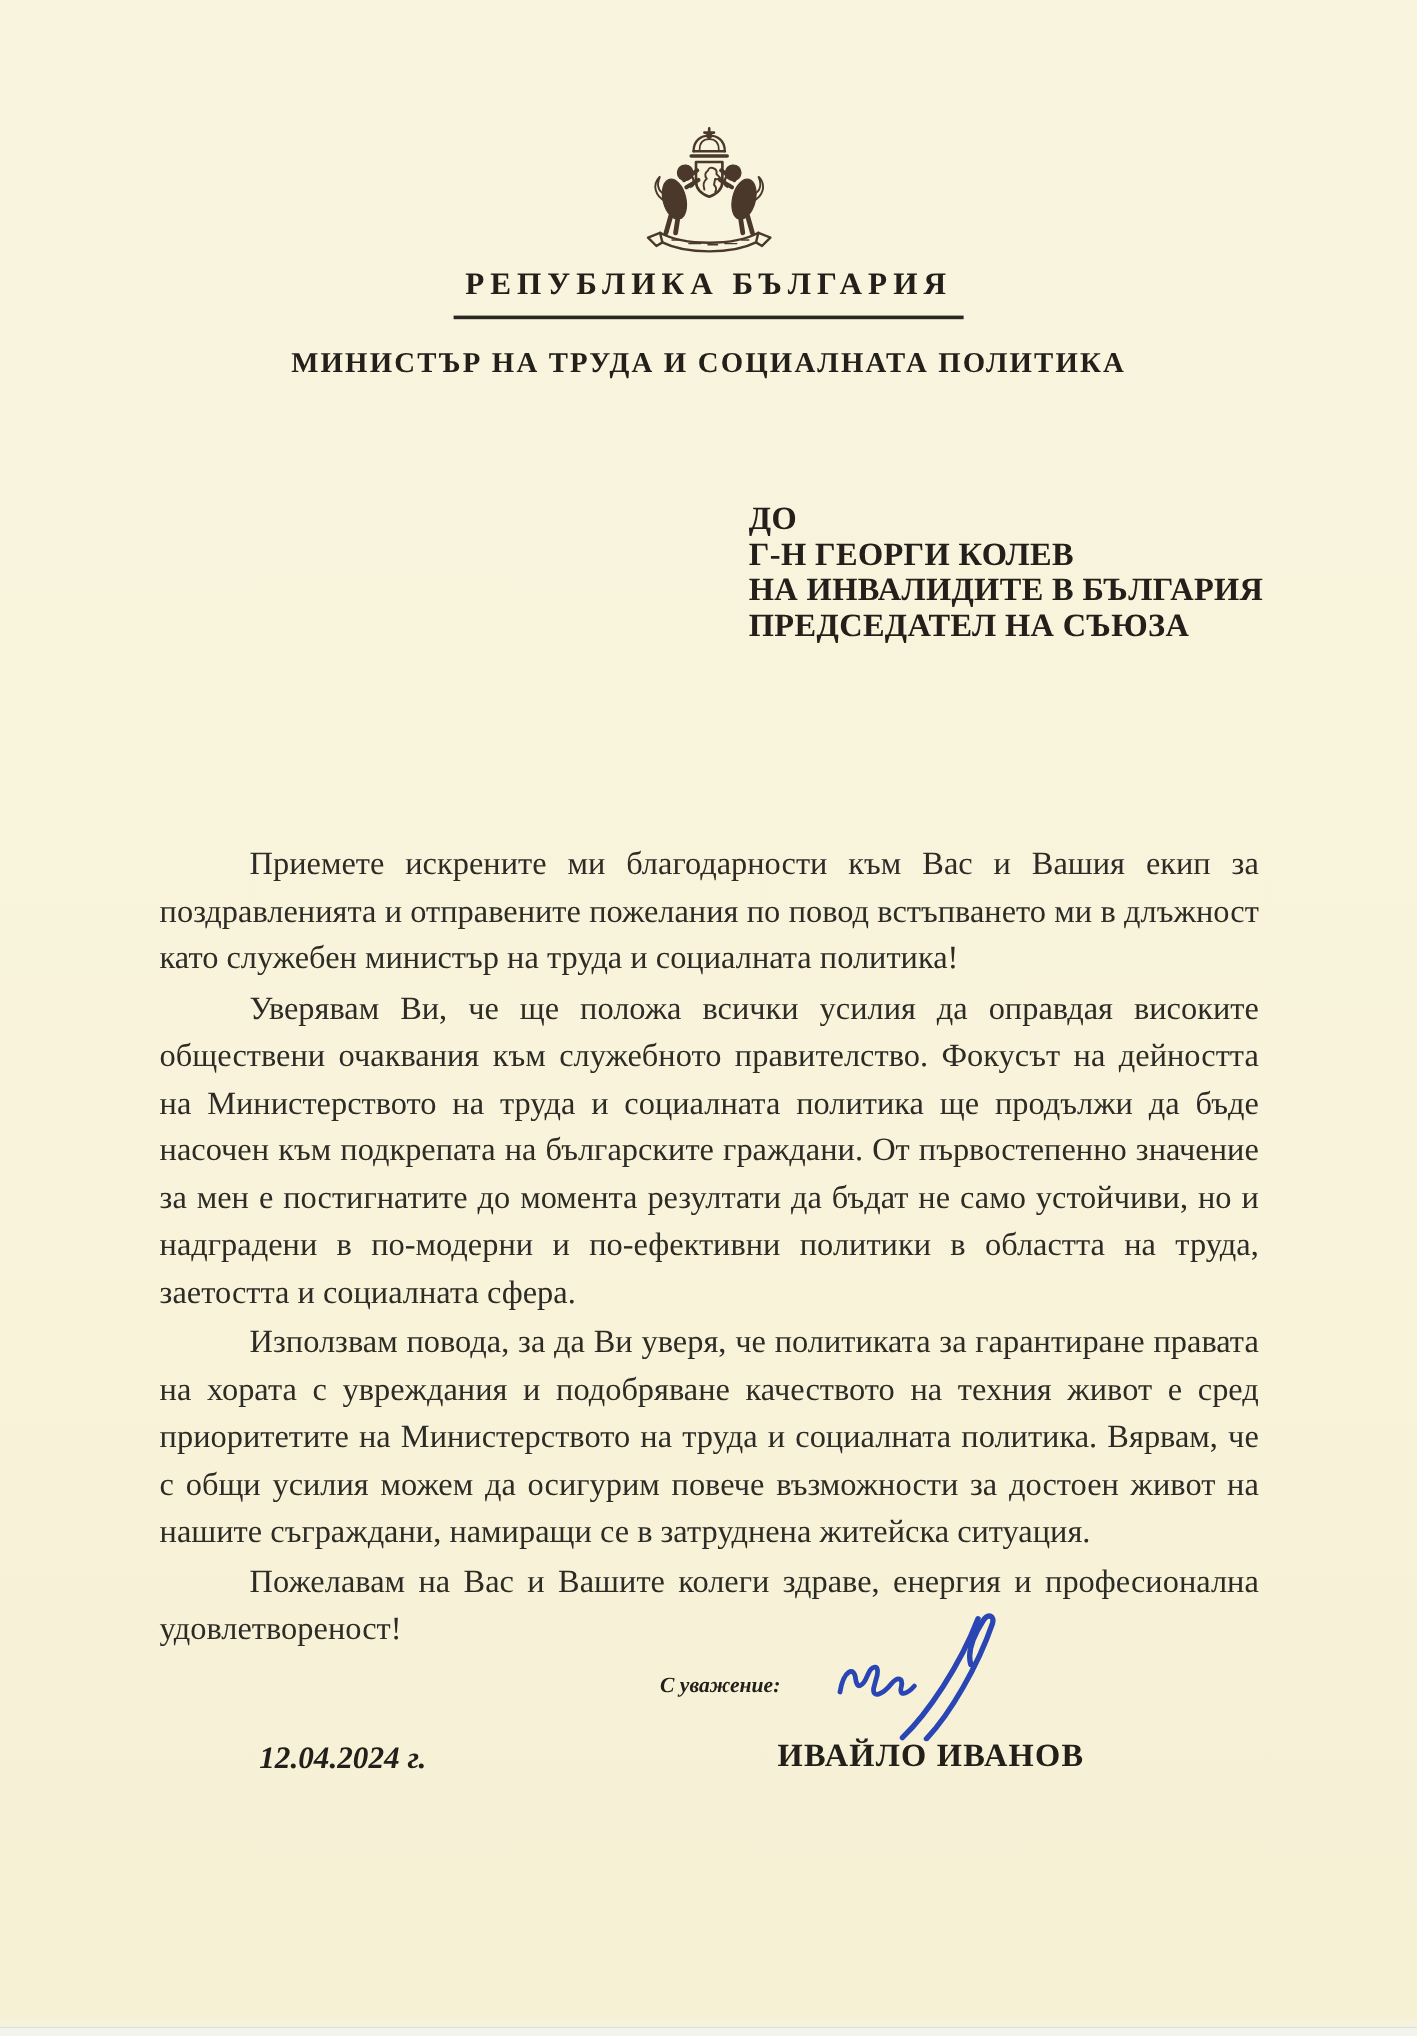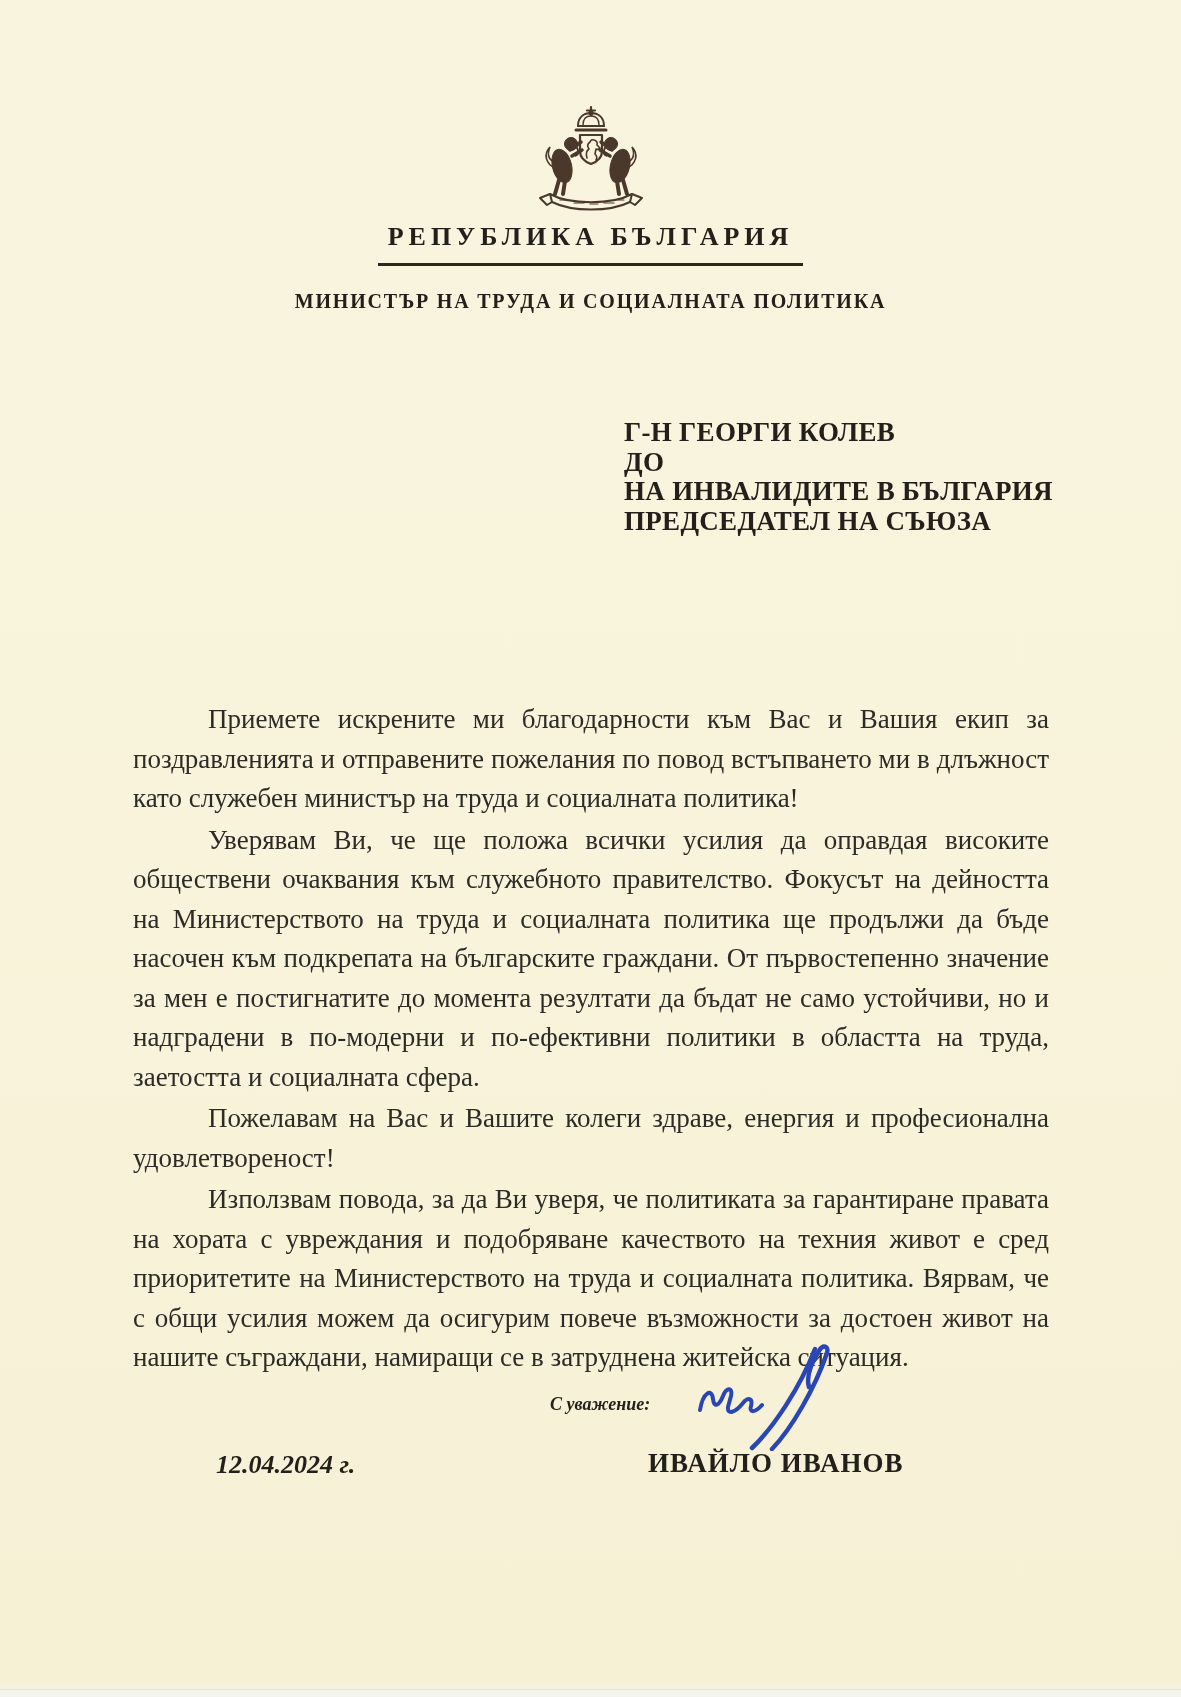--- a/index.html
+++ b/index.html
@@ -27,21 +27,21 @@
   .republic span {
     display: inline-block;
     font-size: 26px; font-weight: bold; letter-spacing: 5px;
     color: #23201b;
     padding: 0 10px 11px 10px;
     border-bottom: 3px solid #2a2722;
   }
   .minister {
     position: absolute; top: 290px; left: 0; width: 100%;
     text-align: center;
-    font-size: 20px; font-weight: bold; letter-spacing: 1.8px;
+    font-size: 24px; font-weight: bold; letter-spacing: 1.8px;
     color: #23201b;
   }
   .recipient {
     position: absolute; top: 418px; left: 624px;
     font-size: 27px; font-weight: bold; line-height: 29.5px;
     letter-spacing: 0.3px; color: #23201b;
     white-space: nowrap;
   }
   .salutation {
     position: absolute; top: 648px; left: 212px;
@@ -116,32 +116,32 @@
     </svg>
   </div>
 
   <div class="republic">
     <span>РЕПУБЛИКА БЪЛГАРИЯ</span>
   </div>
 
   <div class="minister">МИНИСТЪР НА ТРУДА И СОЦИАЛНАТА ПОЛИТИКА</div>
 
   <div class="recipient">
+    <div>ДО</div>
     <div>Г-Н ГЕОРГИ КОЛЕВ</div>
-    <div>ДО</div>
     <div>НА ИНВАЛИДИТЕ В БЪЛГАРИЯ</div>
     <div>ПРЕДСЕДАТЕЛ НА СЪЮЗА</div>
   </div>
 
 
   <div class="body-text">
     <p>Приемете искрените ми благодарности към Вас и Вашия екип за поздравленията и отправените пожелания по повод встъпването ми в длъжност като служебен министър на труда и социалната политика!</p>
     <p>Уверявам Ви, че ще положа всички усилия да оправдая високите обществени очаквания към служебното правителство. Фокусът на дейността на Министерството на труда и социалната политика ще продължи да бъде насочен към подкрепата на българските граждани. От първостепенно значение за мен е постигнатите до момента резултати да бъдат не само устойчиви, но и надградени в по-модерни и по-ефективни политики в областта на труда, заетостта и социалната сфера.</p>
+    <p>Използвам повода, за да Ви уверя, че политиката за гарантиране правата на хората с увреждания и подобряване качеството на техния живот е сред приоритетите на Министерството на труда и социалната политика. Вярвам, че с общи усилия можем да осигурим повече възможности за достоен живот на нашите съграждани, намиращи се в затруднена житейска ситуация.</p>
     <p>Пожелавам на Вас и Вашите колеги здраве, енергия и професионална удовлетвореност!</p>
-    <p>Използвам повода, за да Ви уверя, че политиката за гарантиране правата на хората с увреждания и подобряване качеството на техния живот е сред приоритетите на Министерството на труда и социалната политика. Вярвам, че с общи усилия можем да осигурим повече възможности за достоен живот на нашите съграждани, намиращи се в затруднена житейска ситуация.</p>
   </div>
 
   <div class="valediction">С уважение:</div>
 
   <div class="signature">
     <svg viewBox="0 0 175 115" width="175" height="115" aria-hidden="true">
       <g fill="none" stroke="#2946b4" stroke-linecap="round" stroke-linejoin="round">
         <path stroke-width="4" d="M12,74 C15,56 24,52 25,63 C26,72 31,70 35,60 C38,52 45,50 43,60 L40,71 C39,79 47,77 55,67 C60,61 65,62 63,70 C61,77 67,77 74,69"></path>
         <path stroke-width="4.5" d="M64,112 C85,92 112,52 127,13"></path>
         <path stroke-width="4.5" d="M84,113 C104,92 127,52 139,17 C141,10 135,8 131,15 C122,29 118,41 121,51"></path>

